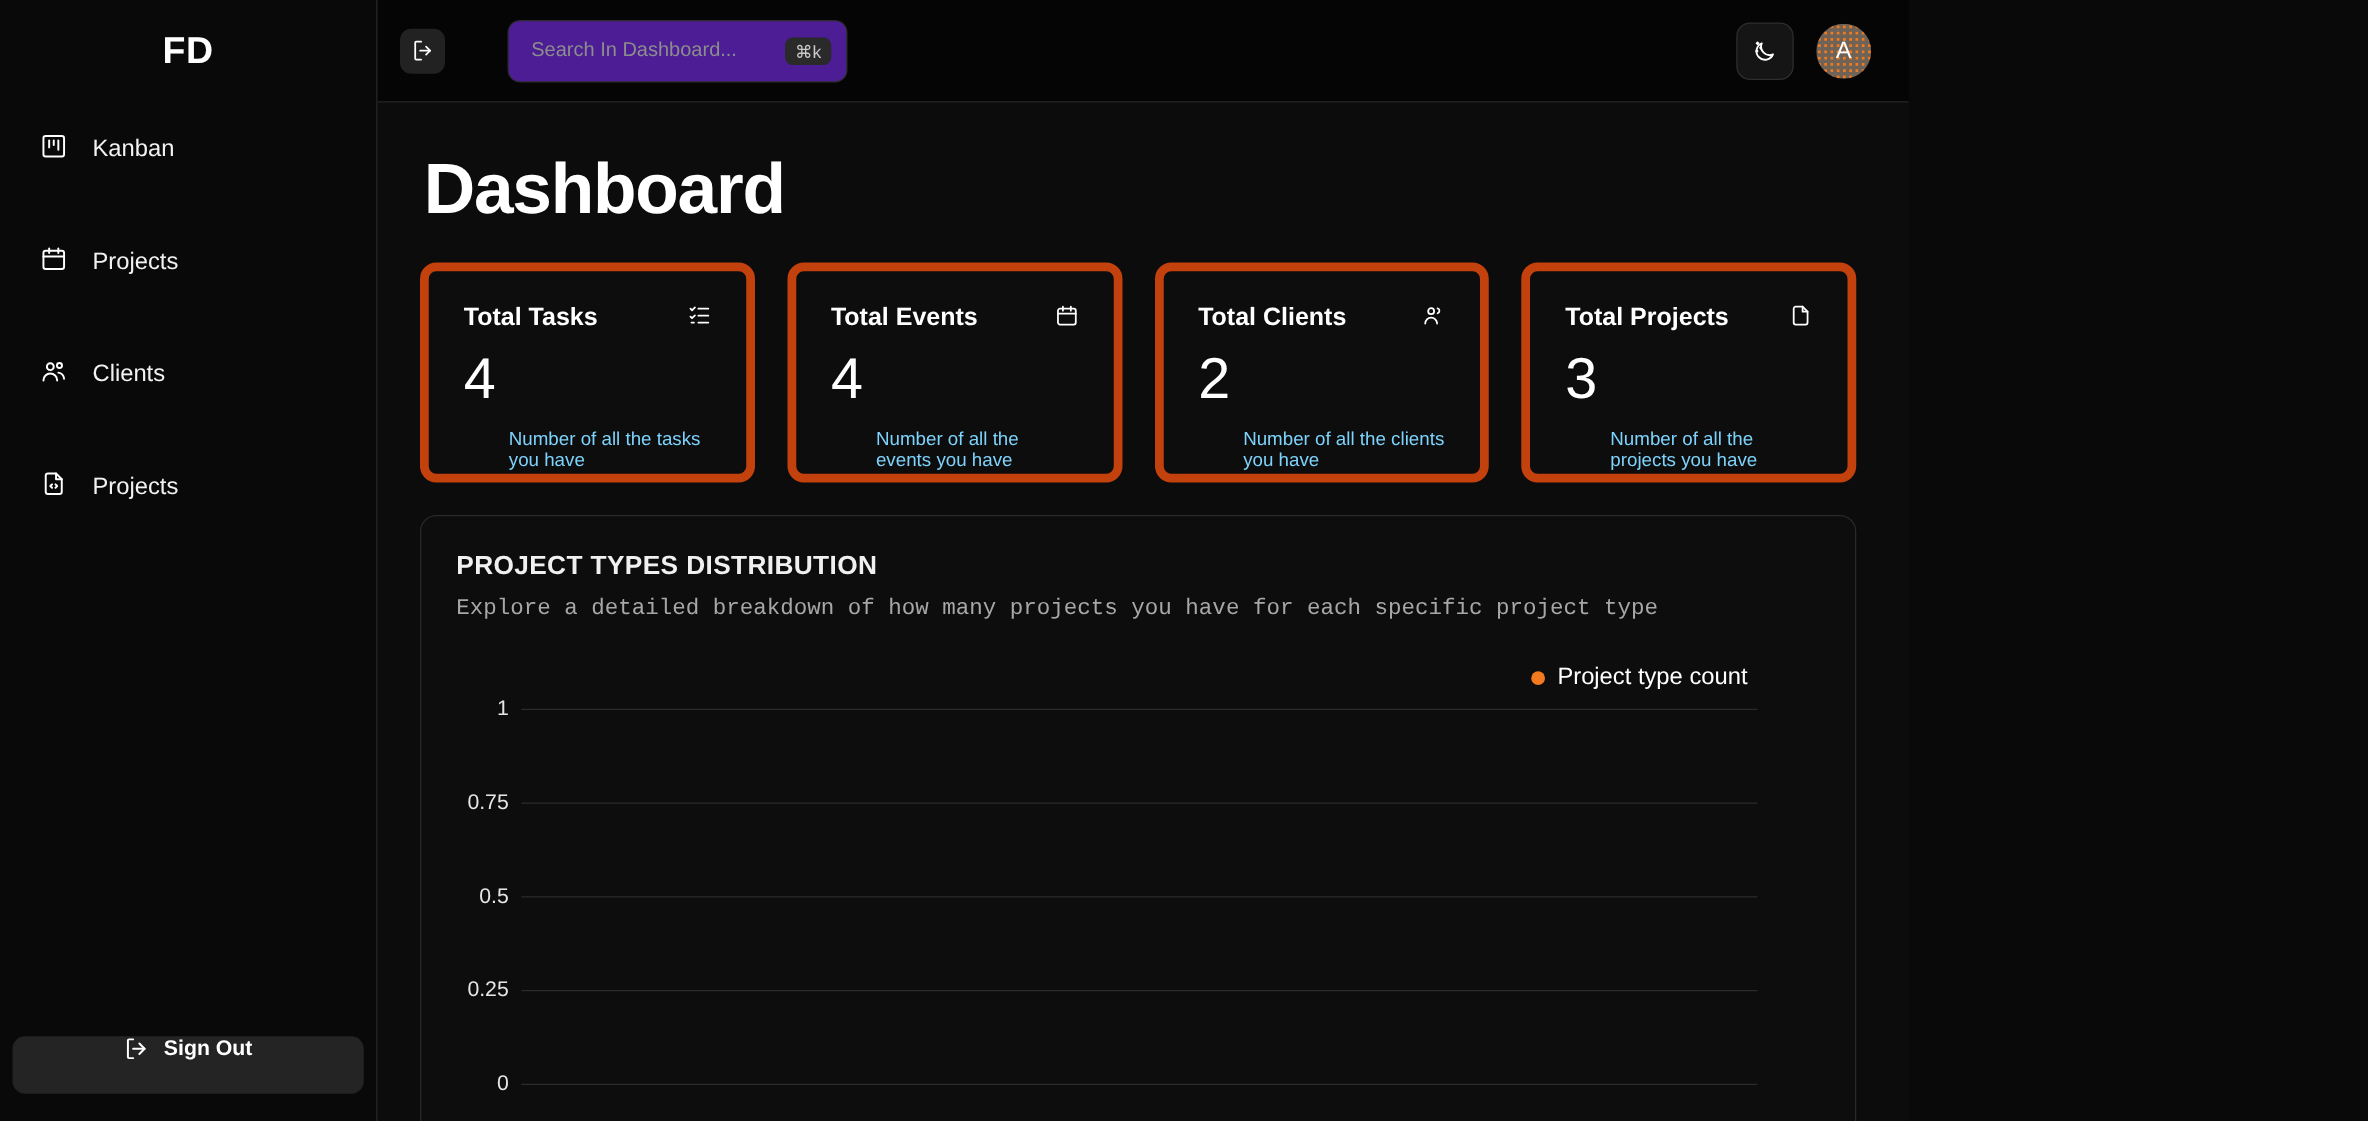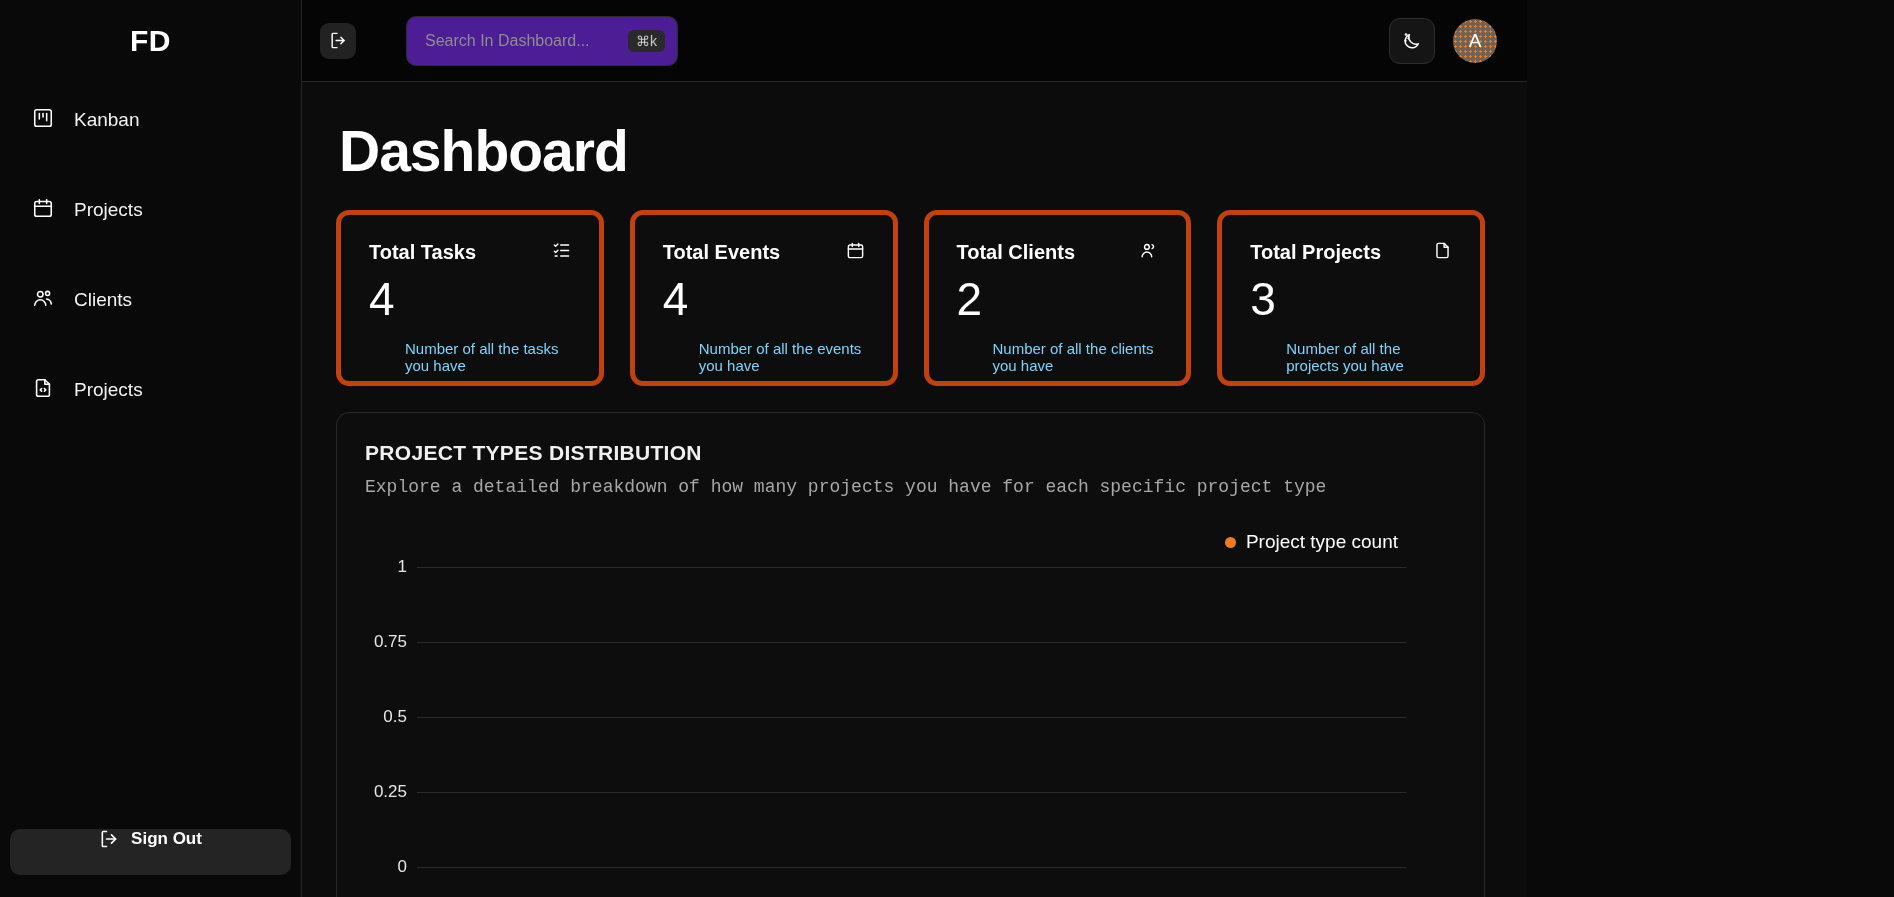--- a/index.html
+++ b/index.html
@@ -99,21 +99,21 @@
     font-size: 57px; font-weight: 800; color: #fff;
     letter-spacing: -1px; margin: 10px 0 26px 3px;
   }
 
   
   .cards { display: flex; gap: 26px; }
   .card {
     flex: 1 1 0;
     height: 176px;
     background: #0d0d0d;
-    border: 5px solid #c2410c;
+    border: 7px solid #c2410c;
     border-radius: 13px;
     padding: 26px 28px 0 28px;
   }
   .card-top { display: flex; align-items: flex-start; justify-content: space-between; }
   .card-title { font-size: 20px; font-weight: 700; color: #fff; }
   .card-value { font-size: 46px; font-weight: 400; color: #fff; margin-top: 12px; line-height: 1; }
   .card-sub { font-size: 15px; color: #7dd3fc; margin-top: 18px; margin-left: 36px; }
 
   
   .panel {

